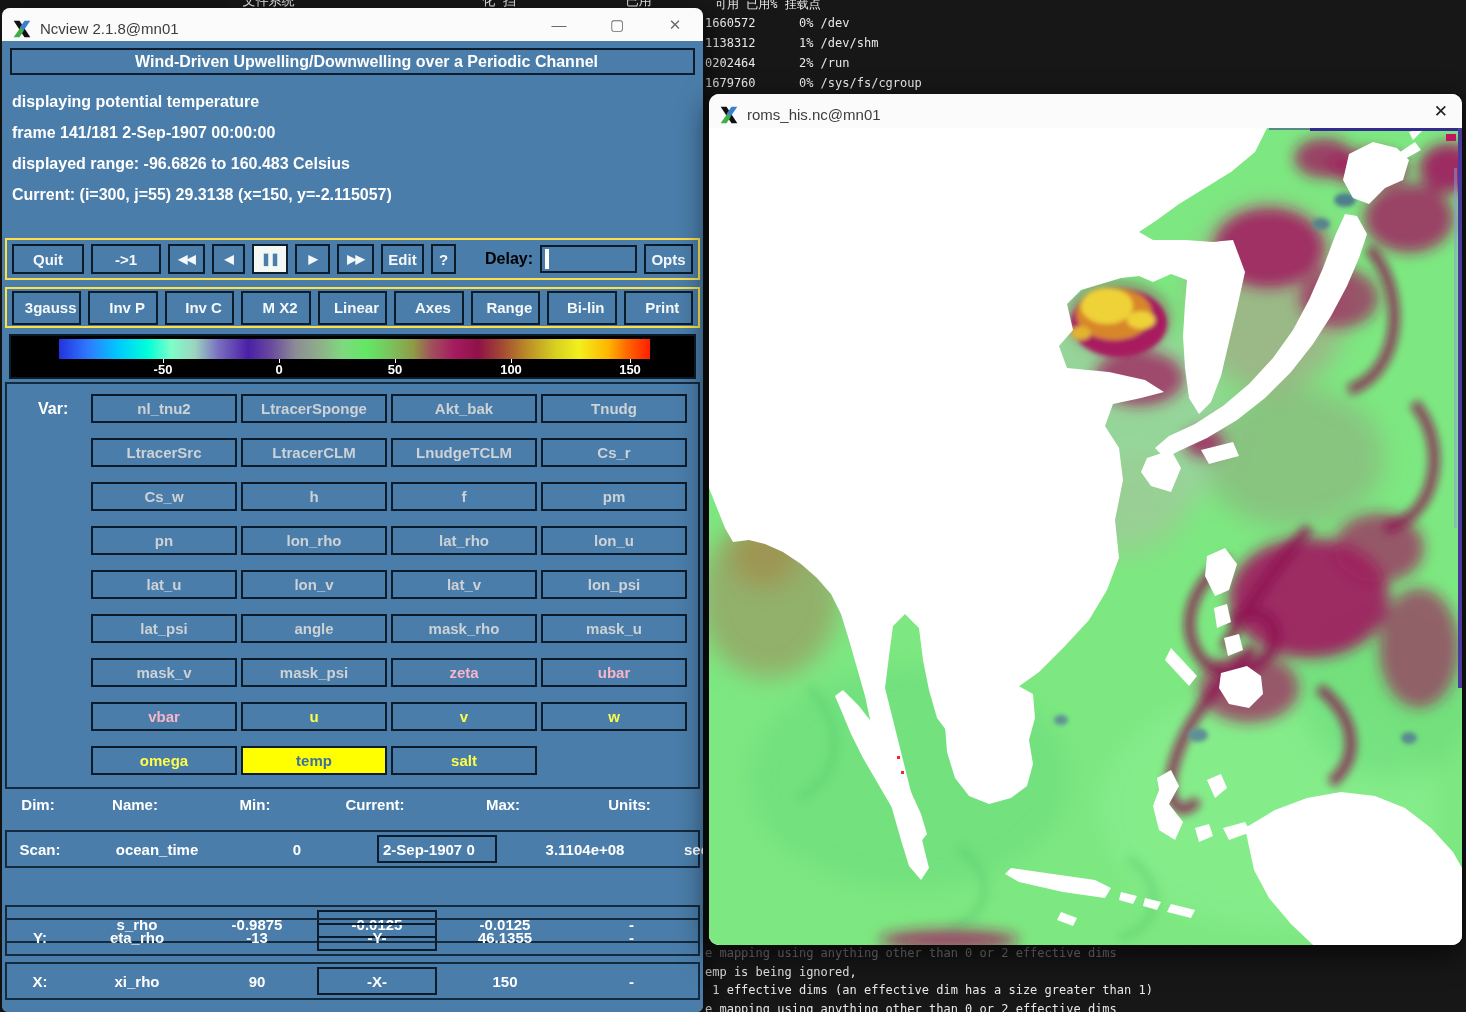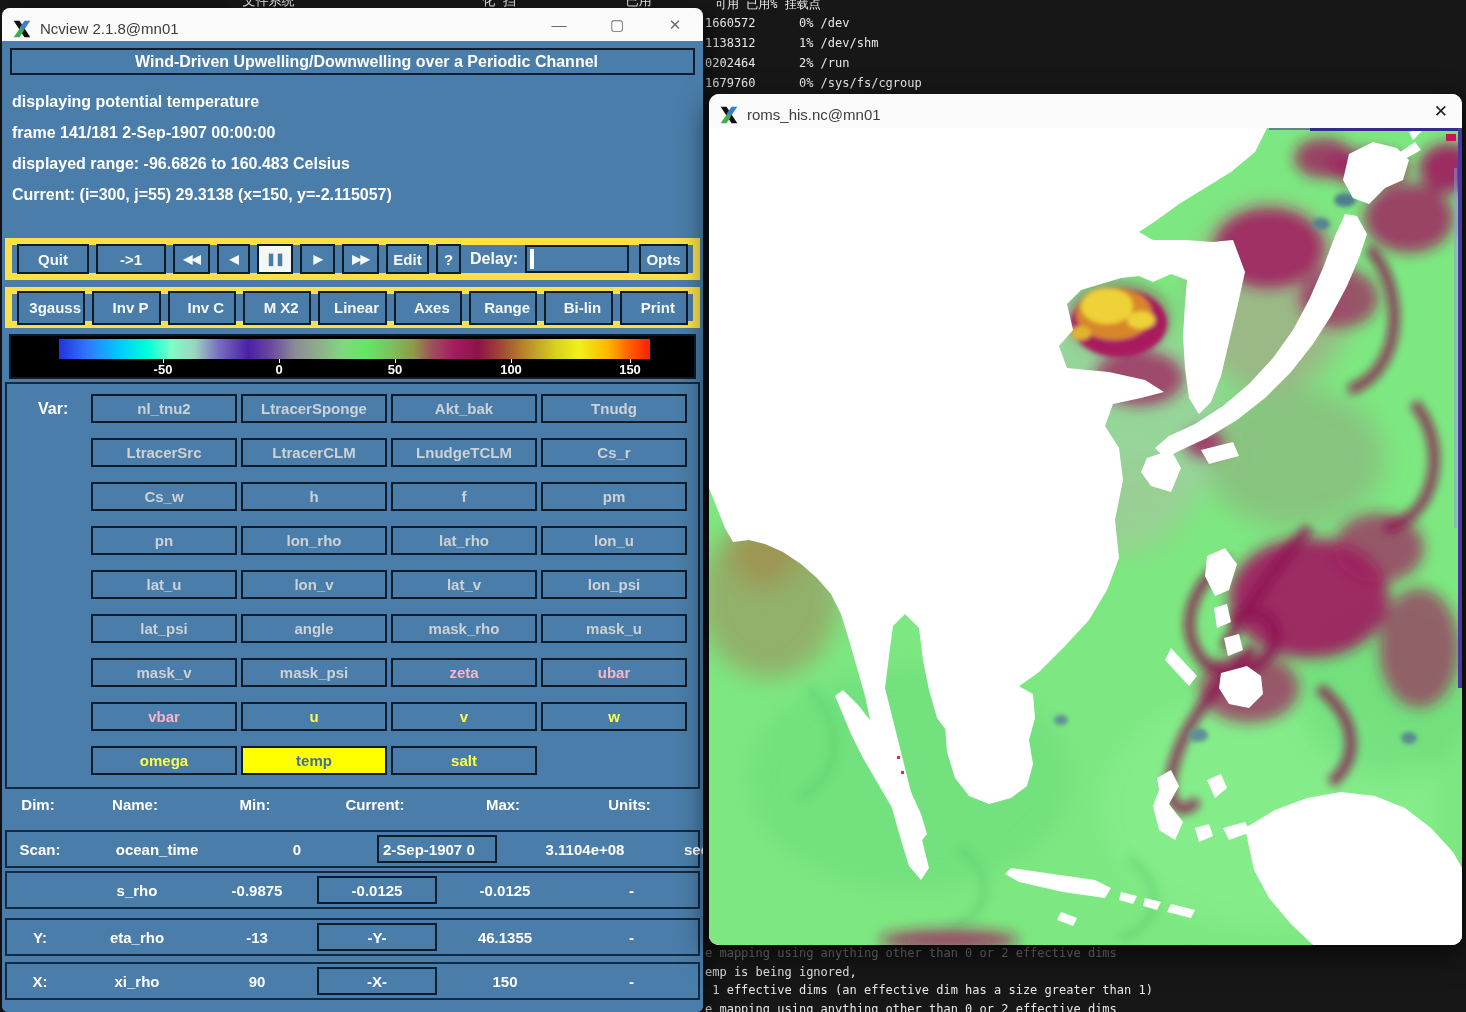--- a/index.html
+++ b/index.html
@@ -22,28 +22,28 @@
           color:#6b6b6b;font-size:15px;cursor:default;}
   
   #ncview{position:absolute;left:2px;top:8px;width:701px;height:1004px;background:#4a7da9;
           border-radius:8px 8px 6px 6px;box-shadow:6px 8px 22px rgba(0,0,0,.55);overflow:hidden;}
   #ncview .client{position:absolute;left:0;top:33px;right:0;bottom:0;background:#4a7da9;}
   .nc-abs{position:absolute;box-sizing:border-box;}
   #nc-heading{left:8px;right:8px;top:7px;height:27px;border:2px solid #0e1d2d;
               color:#fff;font-weight:bold;font-size:16px;text-align:center;line-height:24px;padding-left:28px;}
   #nc-info{left:10px;top:45px;right:6px;}
   .info-line{height:31px;line-height:31px;color:#fff;font-weight:bold;font-size:16px;white-space:nowrap;}
-  .rowbox{left:3px;right:3px;border:7px solid #fde047;display:flex;align-items:center;padding:4px 5px;gap:7px;}
+  .rowbox{left:3px;right:3px;border:2px solid #fde047;display:flex;align-items:center;padding:4px 5px;gap:7px;}
   #nc-transport{top:197px;height:42px;}
   #nc-options{top:246px;height:41px;}
   .tb{height:30px;border:2px solid #0d1c2b;background:#4a7da9;color:#f4f8fa;font-weight:bold;font-size:15px;
       display:flex;align-items:center;justify-content:center;box-sizing:border-box;flex:0 0 auto;cursor:default;}
   .tb.small{font-size:12px;letter-spacing:-1px;}
   .tb.active{background:#f4f8f4;color:#4a7da9;}
-  #delay-label{color:#ffffff;font-weight:bold;font-size:16px;margin-left:2px;}
+  #delay-label{color:#000000;font-weight:bold;font-size:16px;margin-left:22px;}
   #delay-input{width:104px;height:28px;border:2px solid #0d1c2b;background:#4a7da9;display:flex;align-items:center;box-sizing:border-box;}
   #delay-caret{width:4px;height:20px;background:#fff;margin-left:3px;}
   #opts-btn{margin-left:auto;}
   .ob{flex:1 1 0;height:30px;border:2px solid #0d1c2b;background:#4a7da9;color:#f4f8fa;font-weight:bold;font-size:15px;
       display:flex;align-items:center;justify-content:center;cursor:default;padding-left:8px;}
   
   #nc-colorbar{left:7px;right:7px;top:293px;height:41px;border:2px solid #0d1c2b;background:#000;position:absolute;}
   #cb-grad{position:absolute;left:48px;right:44px;top:3px;height:20px;
     background:linear-gradient(90deg,#2333dd 0%,#2e7bff 5%,#00c8ff 10%,#00ffd9 15%,#7dffc8 19%,#9bd4c0 23%,
       #7a6ec0 27%,#4b1fa6 32%,#6a4b9e 36%,#8c8c96 40%,#8fae8a 44%,#7ed97f 48%,#63e865 52%,#79c45e 56%,
@@ -214,21 +214,21 @@
         <div class="dim-row dim-grid" style="top: 789px; gap: 20px;">
           <div class="dim-cell">Scan:</div>
           <div class="dim-cell">ocean_time</div>
           <div class="dim-cell">0</div>
           <div class="dim-cell">
             <div class="cur-btn clip">2-Sep-1907 0</div>
           </div>
           <div class="dim-cell">3.1104e+08</div>
           <div class="dim-cell">seconds sinc</div>
         </div>
-        <div class="dim-row dim-grid" style="top: 830px;">
+        <div class="dim-row dim-grid" style="top: 864px;">
           <div class="dim-cell"></div>
           <div class="dim-cell">s_rho</div>
           <div class="dim-cell">-0.9875</div>
           <div class="dim-cell">
             <div class="cur-btn">-0.0125</div>
           </div>
           <div class="dim-cell">-0.0125</div>
           <div class="dim-cell">-</div>
         </div>
         <div class="dim-row dim-grid" style="top: 877px;">

